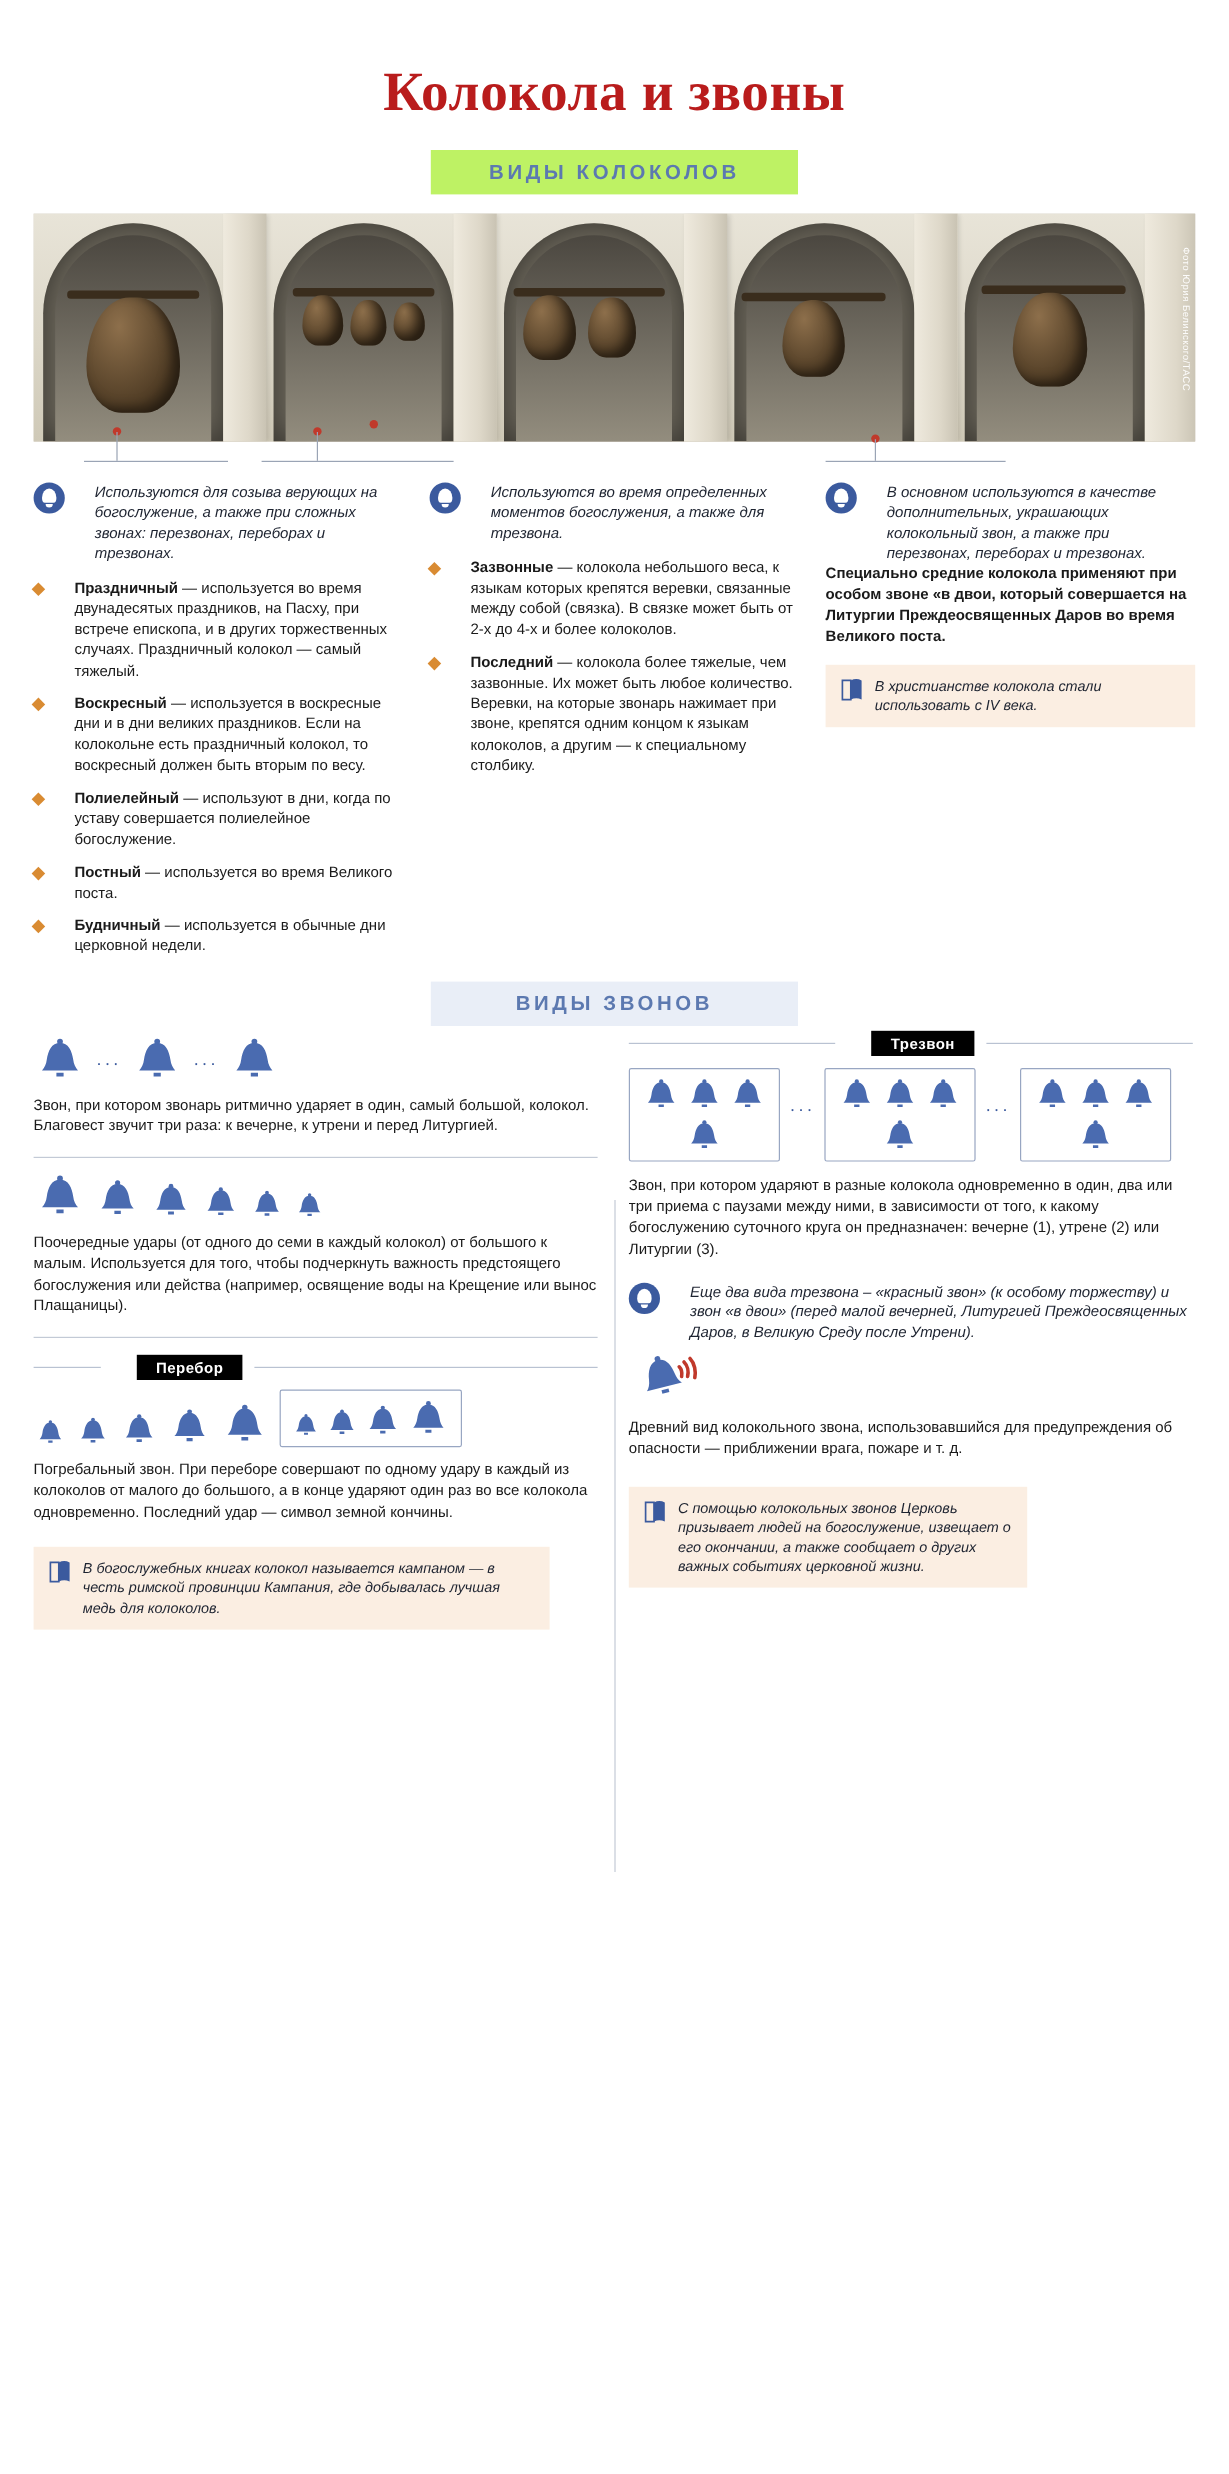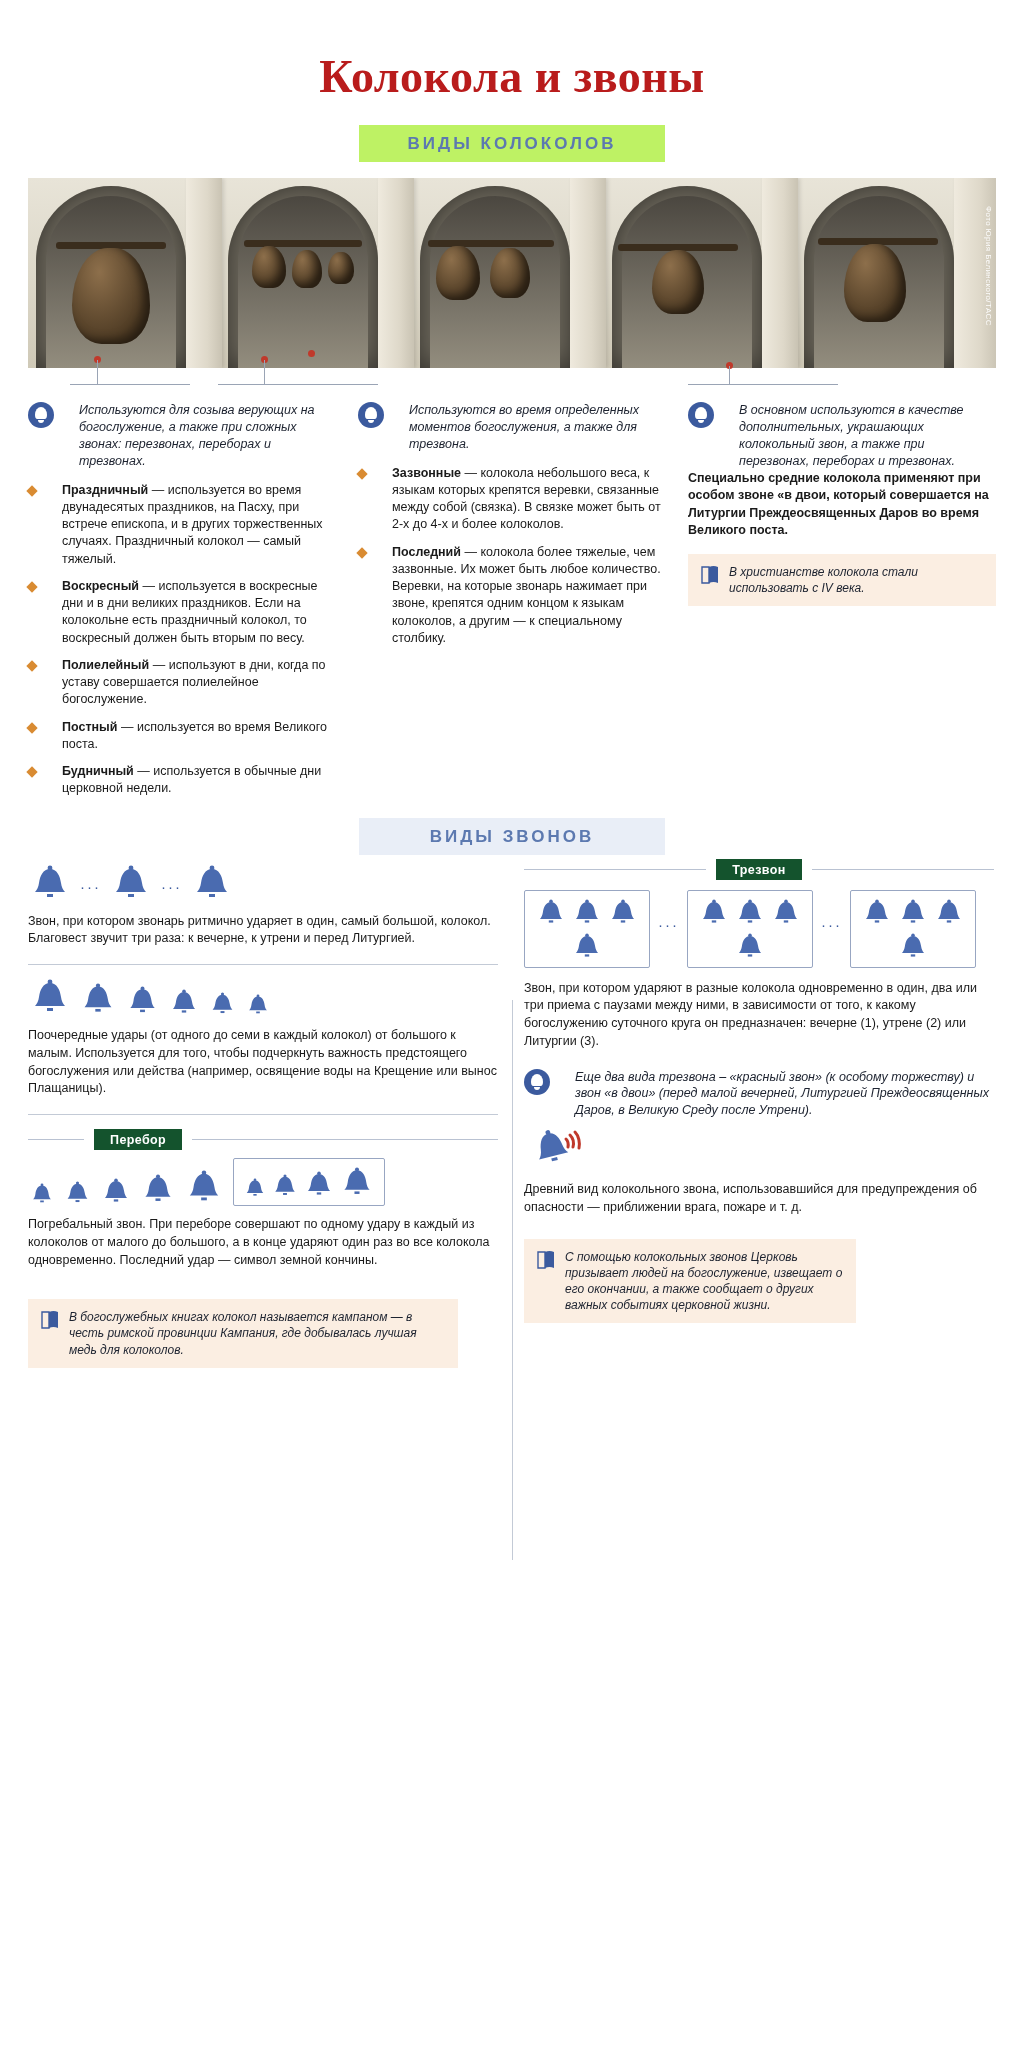--- a/index.html
+++ b/index.html
@@ -151,24 +151,25 @@
   .note-txt { font-style:italic; font-size:12px; line-height:1.35; color:#1d2330; }
 
   
   .banner2 {
     width:306px; background:#e9eef7; color:#5c79b0;
     text-align:center; font-size:17px; letter-spacing:3px; font-weight:bold;
     padding:9px 0 8px 0;
   }
   .tag {
     display:inline-block;
-    background:#14532d; color:#ffffff;
+    background:#000000; color:#ffffff;
     font-weight:bold; font-size:12.5px;
     padding:4px 16px 3px 16px;
     letter-spacing:.4px;
+    margin-left:20px;
   }
   .tagwrap { display:flex; align-items:center; gap:10px; margin:14px 0 8px 0; }
   .tagline { flex:1; height:1px; background:#b9c2d2; }
   .tagline.short { flex:0 0 56px; }
   .body-txt { font-size:12.5px; line-height:1.42; }
   hr.sep { border:0; border-top:1px solid #c3cad6; margin:16px 0 0 0; }
   .vsep {
     position:absolute; top:1000px; left:512px; width:1px; height:560px; background:#c3cad6;
   }
   
@@ -461,21 +462,21 @@
             </svg>
           <svg width="34" height="32" viewBox="0 0 40 38">
               <path d="M20 4c7 0 10 7 11 14 .5 4 2 7 4 9H5c2-2 3.5-5 4-9C10 11 13 4 20 4z" fill="#4a6bb0"></path>
               <circle cx="20" cy="3" r="2.4" fill="#4a6bb0"></circle>
               <path d="M17 29h6v3h-6z" fill="#4a6bb0"></path>
             </svg>
         </span>
       </div>
       <div class="body-txt">Погребальный звон. При переборе совершают по одному удару в каждый из колоколов от малого до большого, а в конце ударяют один раз во все колокола одновременно. Последний удар — символ земной кончины.</div>
 
-      <div class="note" style="margin-top:30px; width:430px;">
+      <div class="note" style="margin-top:20px; width:430px;">
         <div class="note-icon">
           <svg width="20" height="22" viewBox="0 0 20 22">
               <path d="M2 3h7v16H2z" fill="none" stroke="#3b5a9e" stroke-width="1.4"></path>
               <path d="M9 3c3-1.5 6-1.5 9 0v16c-3-1.5-6-1.5-9 0z" fill="#3b5a9e"></path>
             </svg>
         </div>
         <div class="note-txt">В богослужебных книгах колокол называется кампаном — в честь римской провинции Кампания, где добывалась лучшая медь для колоколов.</div>
       </div>
     </div>
 

